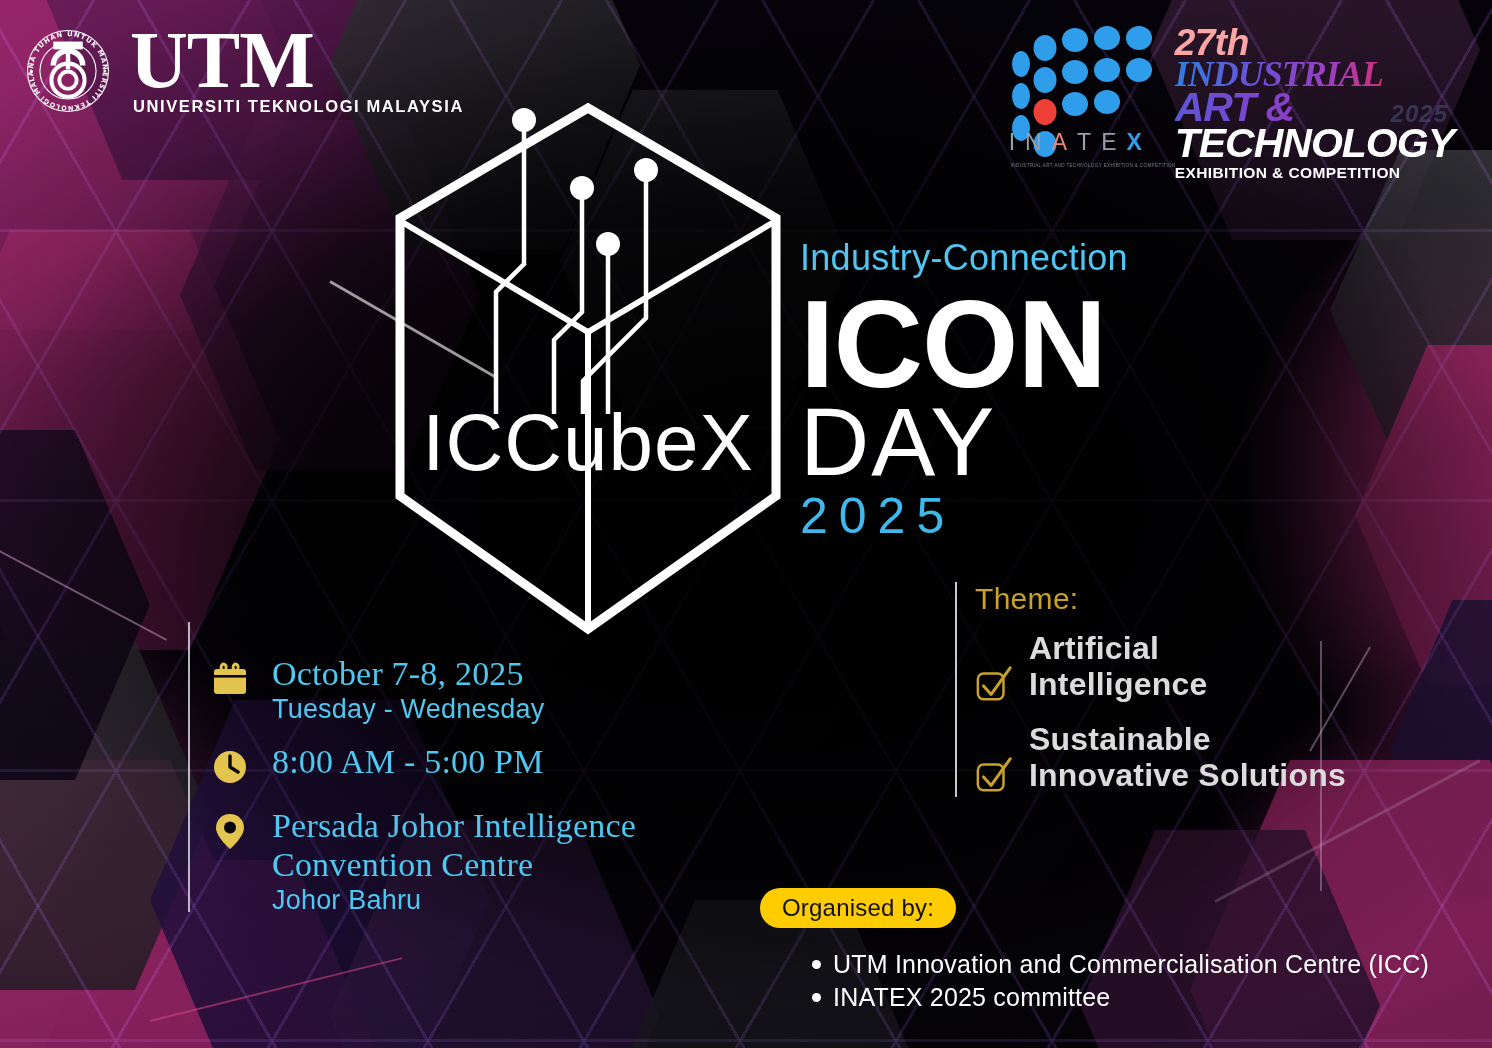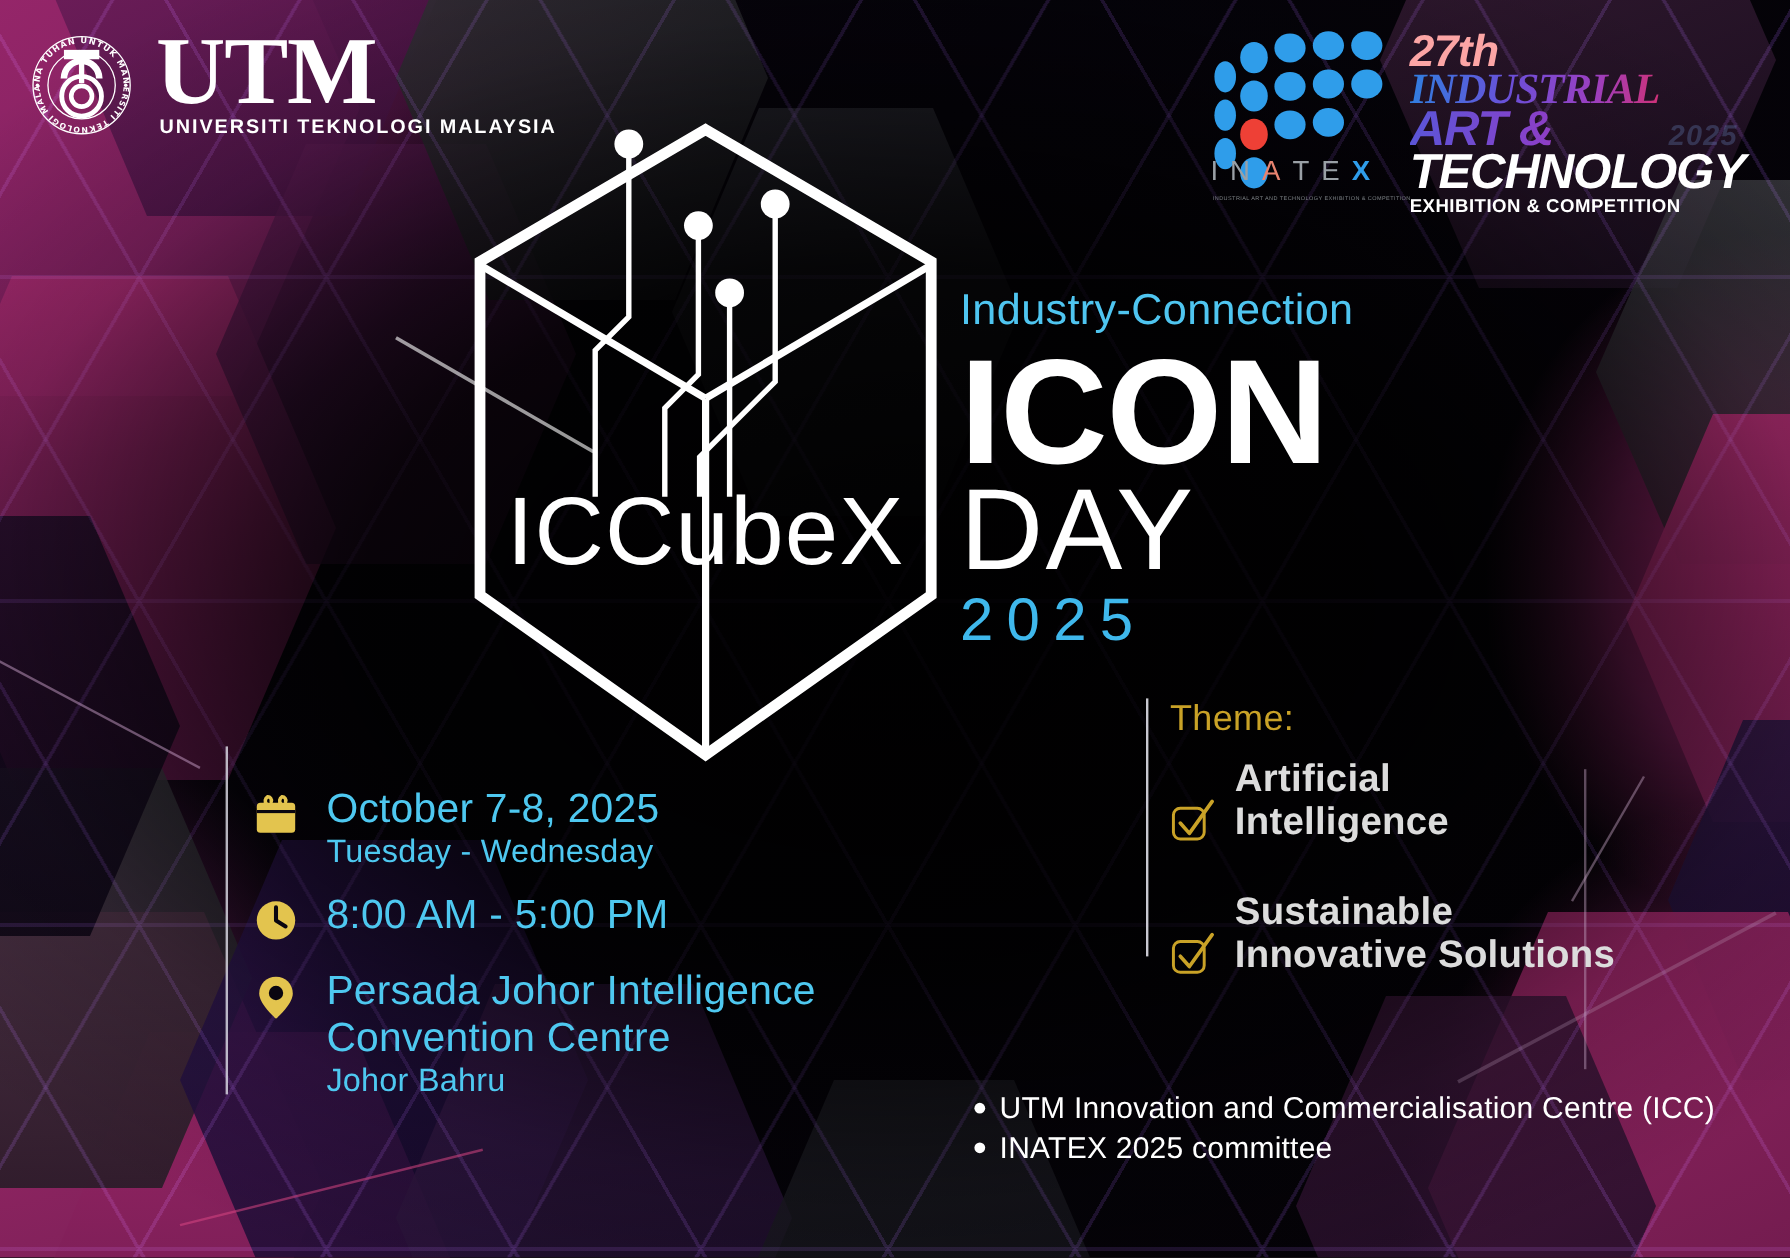--- a/index.html
+++ b/index.html
@@ -190,21 +190,21 @@
   .details-wrap{
     position:absolute; left:210px; top:655px; z-index:28;
   }
   .details-rule{
     position:absolute; left:-22px; top:-33px; width:2px; height:290px;
     background:rgba(225,225,235,.8);
   }
   .drow{ display:flex; align-items:flex-start; gap:22px; margin-bottom:18px; }
   .dicon{ width:40px; height:42px; flex:0 0 40px; position:relative; margin-top:4px; }
   .dtext-main{
-    font-family:Liberation Sans, sans-serif;
+    font-family:Liberation Serif, serif;
     font-size:34px; color:#4EC8F0; font-weight:400; line-height:1.12;
     letter-spacing:.2px;
   }
   .dtext-sub{
     font-family:"Liberation Sans", sans-serif;
     font-size:27px; color:#4EC8F0; font-weight:400; line-height:1.2;
     letter-spacing:.2px;
   }
 
   
@@ -384,21 +384,21 @@
           <rect x="3" y="9" width="27" height="27" rx="6" fill="none" stroke="#C9A227" stroke-width="2.6"></rect>
           <path d="M 9 22 L 17 31 L 37 3" fill="none" stroke="#C9A227" stroke-width="3.2" stroke-linecap="round" stroke-linejoin="round"></path>
         </svg>
       </span>
       <div class="theme-text">
         <div>Artificial</div>
         <div>Intelligence</div>
       </div>
     </div>
 
-    <div class="theme-item" style="margin-top:38px;">
+    <div class="theme-item" style="margin-top:18px;">
       <span class="chk">
         <svg viewBox="0 0 40 40" width="38" height="38" aria-hidden="true">
           <rect x="3" y="9" width="27" height="27" rx="6" fill="none" stroke="#C9A227" stroke-width="2.6"></rect>
           <path d="M 9 22 L 17 31 L 37 3" fill="none" stroke="#C9A227" stroke-width="3.2" stroke-linecap="round" stroke-linejoin="round"></path>
         </svg>
       </span>
       <div class="theme-text">
         <div>Sustainable</div>
         <div>Innovative Solutions</div>
       </div>
@@ -444,20 +444,21 @@
       </span>
       <div>
         <div class="dtext-main">Persada Johor Intelligence</div>
         <div class="dtext-main">Convention Centre</div>
         <div class="dtext-sub">Johor Bahru</div>
       </div>
     </div>
   </div>
 
   <div class="org-wrap">
+    <div class="org-badge">Organised by:</div>
     <div class="org-list">
       <div class="org-li">
         <span class="bullet"></span>
         <span>UTM Innovation and Commercialisation Centre (ICC)</span>
       </div>
       <div class="org-li">
         <span class="bullet"></span>
         <span>INATEX 2025 committee</span>
       </div>
     </div>

